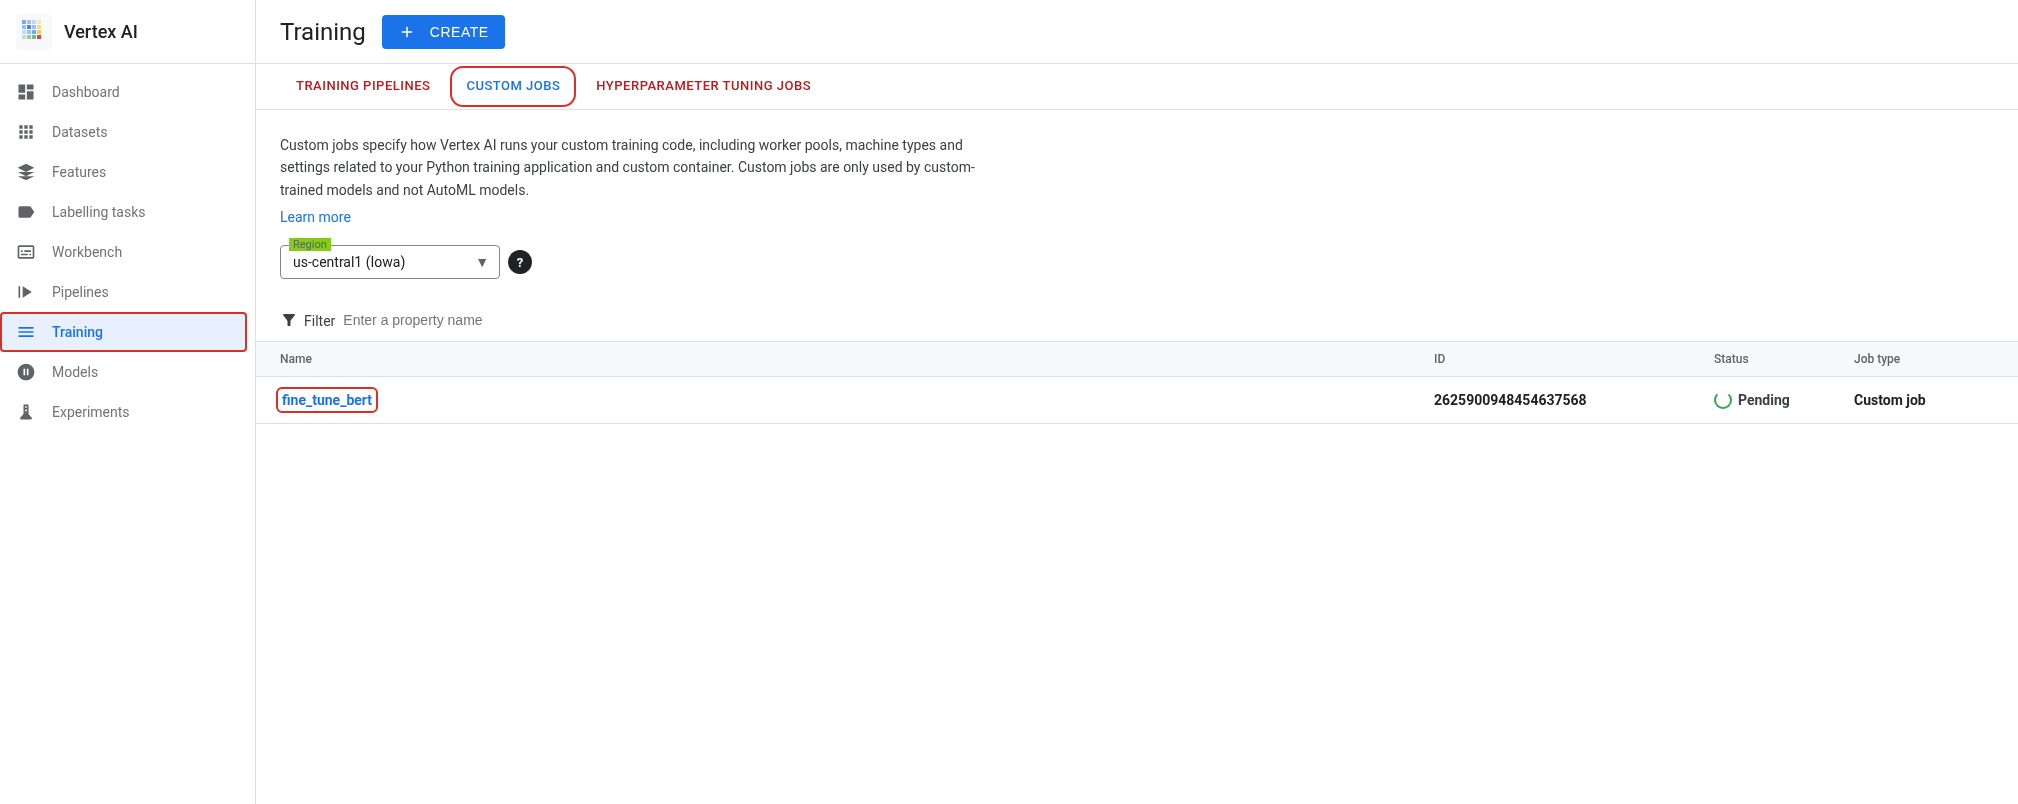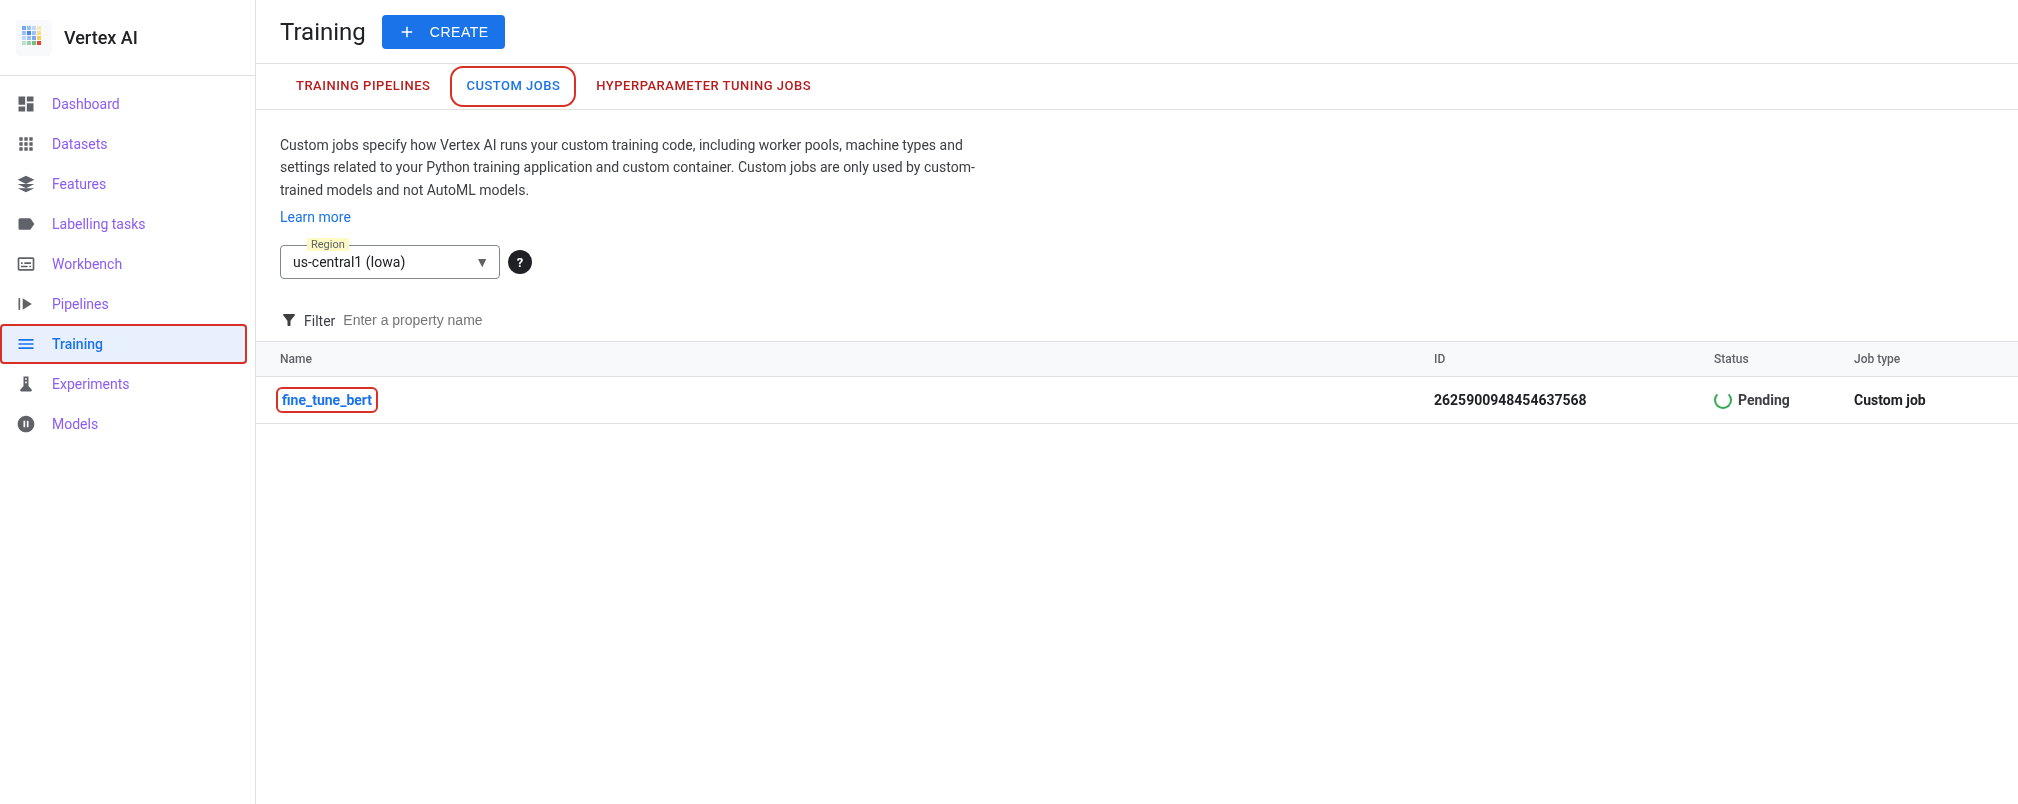--- a/index.html
+++ b/index.html
@@ -13,21 +13,21 @@
       display: flex;
       flex-direction: column;
       background: #fff;
       height: 100%;
     }
     .sidebar-header {
       display: flex;
       align-items: center;
       padding: 16px 16px;
       border-bottom: 1px solid #e0e0e0;
-      height: 76px;
+      height: 64px;
     }
     .sidebar-logo {
       width: 36px;
       height: 36px;
       margin-right: 12px;
       flex-shrink: 0;
     }
     .sidebar-title {
       font-size: 18px;
       font-weight: 500;
@@ -38,21 +38,21 @@
       flex: 1;
       overflow-y: auto;
     }
     .nav-item {
       display: flex;
       align-items: center;
       padding: 10px 16px;
       cursor: pointer;
       border-radius: 0 24px 24px 0;
       margin-right: 12px;
-      color: #8b5cf6;
+      color: #737373;
       font-size: 14px;
       gap: 16px;
       position: relative;
     }
     .nav-item.active {
       background: #e8f0fe;
       color: #1a73e8;
       font-weight: 500;
     }
     .nav-item.active-border {
@@ -168,22 +168,22 @@
       padding: 8px 40px 8px 12px;
       font-size: 14px;
       color: #202124;
       background: #fff;
       min-width: 220px;
       cursor: pointer;
     }
     .region-label {
       position: absolute;
       top: -8px;
-      left: 26px;
-      background: #fef9c3;
+      left: 8px;
+      background: #84cc16;
       padding: 0 4px;
       font-size: 11px;
       color: #5f6368;
     }
     .region-dropdown-icon {
       position: absolute;
       right: 10px;
       top: 50%;
       transform: translateY(-50%);
       color: #5f6368;
@@ -372,33 +372,33 @@
         <svg width="20" height="20" viewBox="0 0 24 24">
             <path d="M3 18h18v-2H3v2zm0-5h18v-2H3v2zm0-7v2h18V6H3z" fill="#1a73e8"></path>
           </svg>
       </span>
       <span style="color:#1a73e8;font-weight:500;">Training</span>
     </div>
 
     <div class="nav-item">
       <span class="nav-icon">
         <svg width="20" height="20" viewBox="0 0 24 24">
+            <path d="M12 2C6.48 2 2 6.48 2 12s4.48 10 10 10 10-4.48 10-10S17.52 2 12 2zm-1 14H9V8h2v8zm4 0h-2V8h2v8z"></path>
+          </svg>
+      </span>
+      <span>Models</span>
+    </div>
+
+    <div class="nav-item">
+      <span class="nav-icon">
+        <svg width="20" height="20" viewBox="0 0 24 24">
             <path d="M9 3v11.26l-3.9 4.74C4.49 19.73 5.23 21 6.4 21h11.2c1.17 0 1.91-1.27 1.3-2l-3.9-4.74V3H9zm2 2h2v2h-2V5zm0 4h2v2h-2V9z"></path>
           </svg>
       </span>
       <span>Experiments</span>
-    </div>
-
-    <div class="nav-item">
-      <span class="nav-icon">
-        <svg width="20" height="20" viewBox="0 0 24 24">
-            <path d="M12 2C6.48 2 2 6.48 2 12s4.48 10 10 10 10-4.48 10-10S17.52 2 12 2zm-1 14H9V8h2v8zm4 0h-2V8h2v8z"></path>
-          </svg>
-      </span>
-      <span>Models</span>
     </div>
 
   </nav>
 </div>
 
 <div class="main">
 
   <div class="main-header">
     <span class="main-title">Training</span>
     <button class="create-btn">

